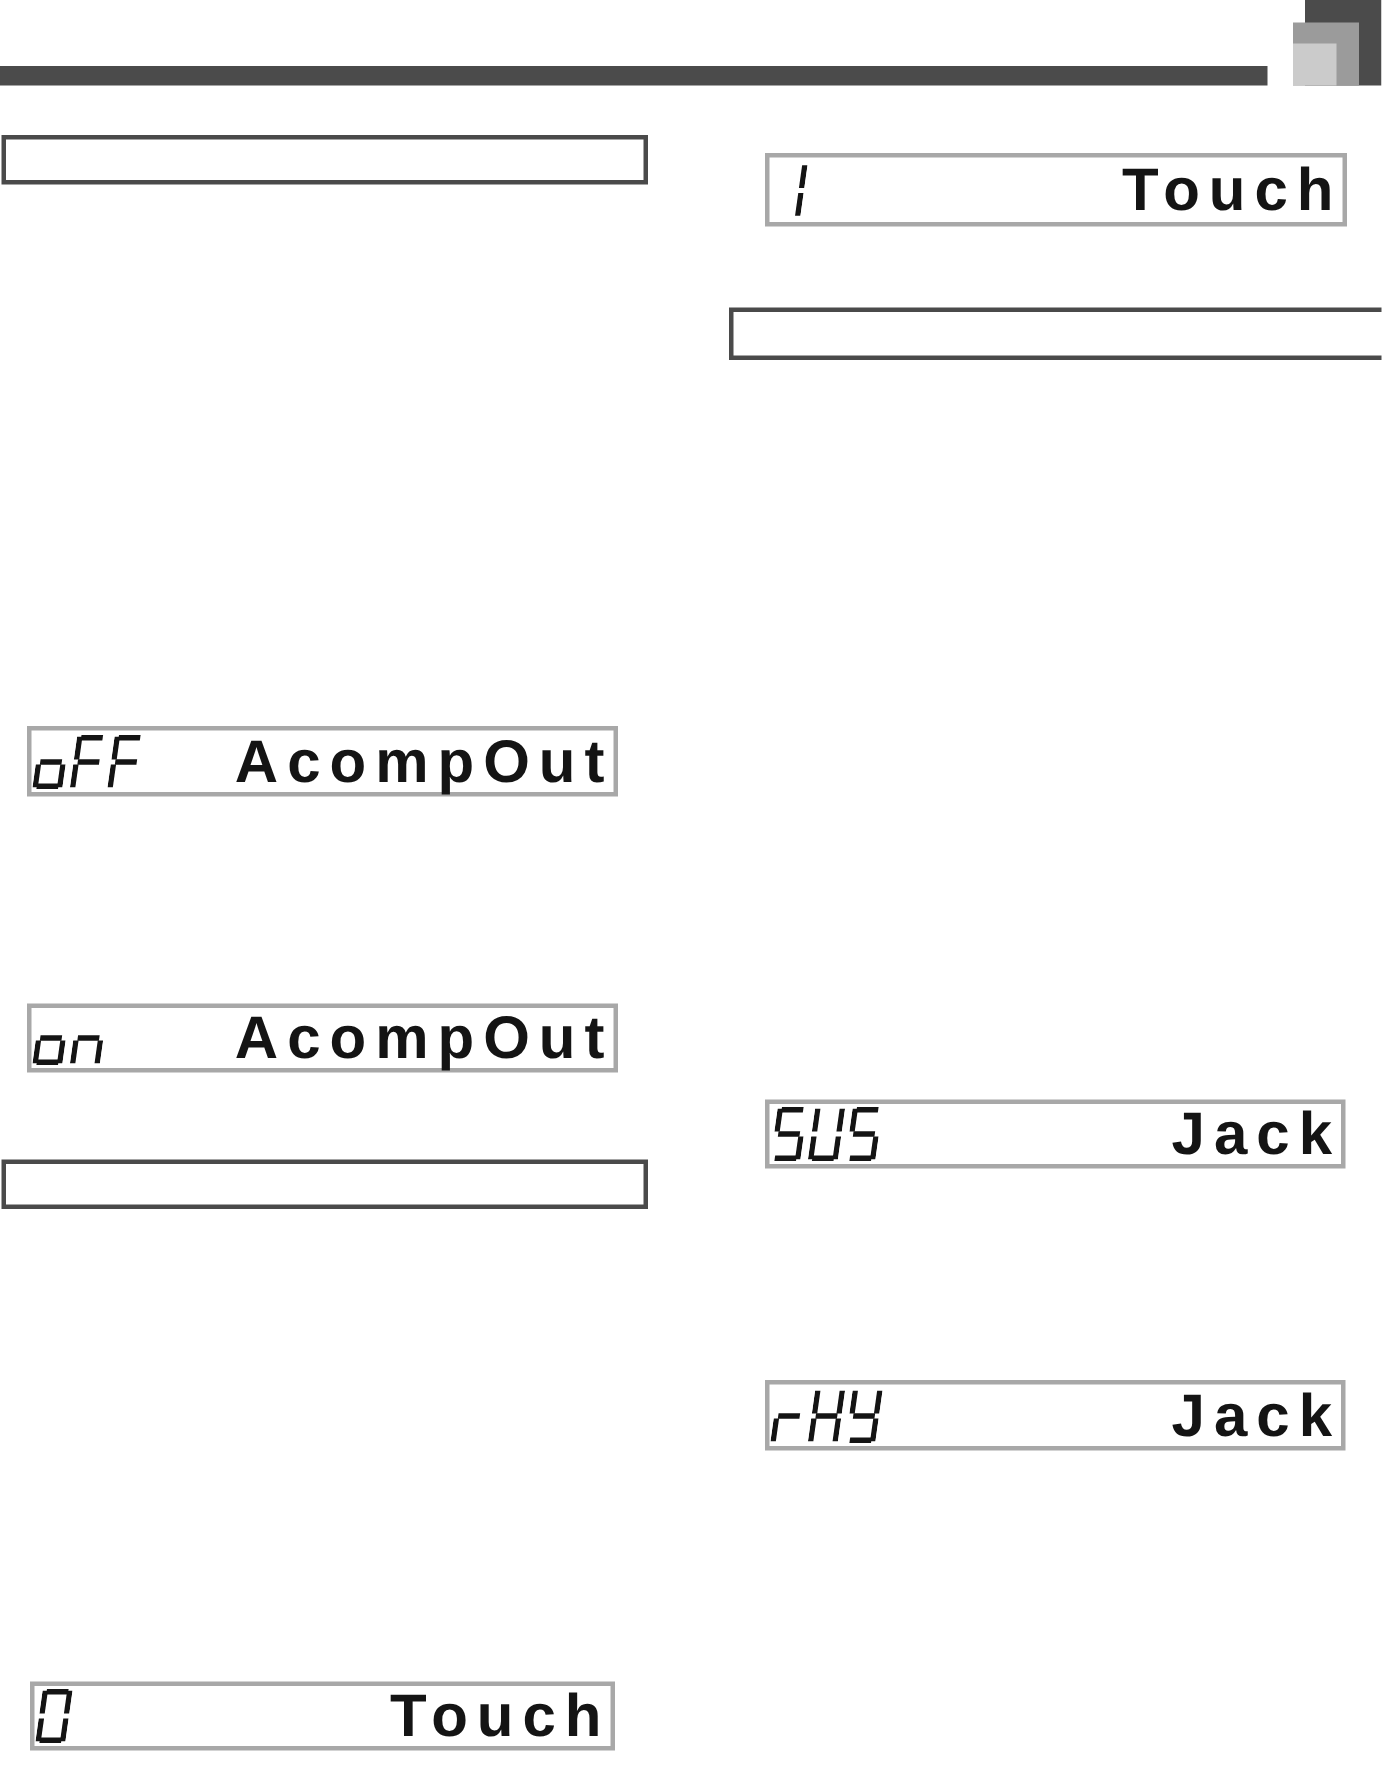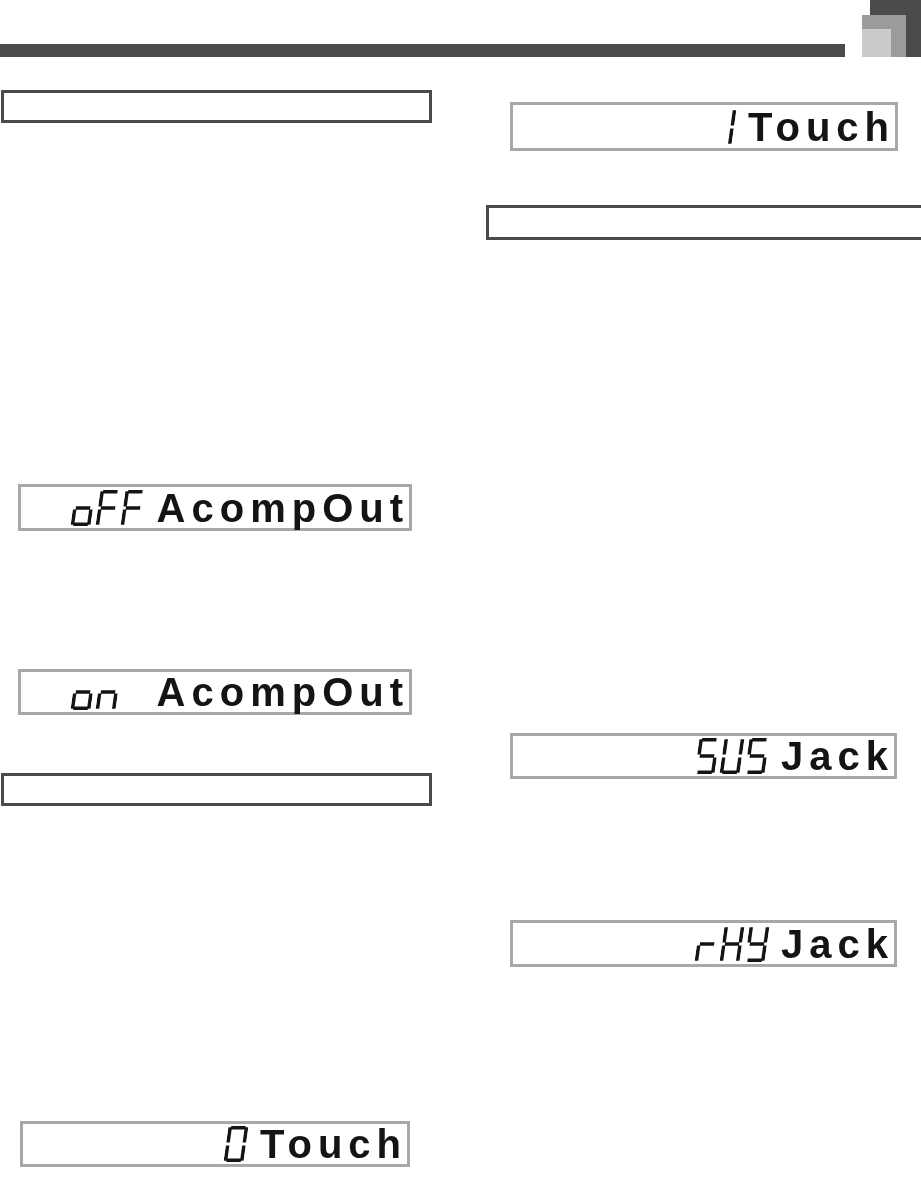--- a/index.html
+++ b/index.html
@@ -21,21 +21,21 @@
   
   .heading-box { border: 3px solid var(--box_border_dark, #4a4a4a); background: #fff; }
   .hb-left-1  { left: 1px;   top: 90px;  width: 431px; height: 33px; }
   .hb-right   { left: 486px; top: 205px; width: 460px; height: 35px; } 
   .hb-left-2  { left: 1px;   top: 773px; width: 431px; height: 33px; }
 
   
   .lcd-box {
     border: 3px solid var(--lcd_border, #a8a8a8);
     background: #fff;
-    display: flex; align-items: center; justify-content: flex-end;
+    display: flex; align-items: center; justify-content: space-between;
     gap: 12px;
   }
   .lcd-one-touch  { left: 510px; top: 102px;  width: 388px; height: 49px; }
   .lcd-acomp-off  { left: 18px;  top: 484px;  width: 394px; height: 47px; }
   .lcd-acomp-on   { left: 18px;  top: 669px;  width: 394px; height: 46px; }
   .lcd-sus-jack   { left: 510px; top: 733px;  width: 387px; height: 46px; }
   .lcd-rhy-jack   { left: 510px; top: 920px;  width: 387px; height: 47px; }
   .lcd-zero-touch { left: 20px;  top: 1121px; width: 390px; height: 46px; }
 
   .seg-group { display: flex; align-items: flex-end; transform: skewX(-8deg); }

